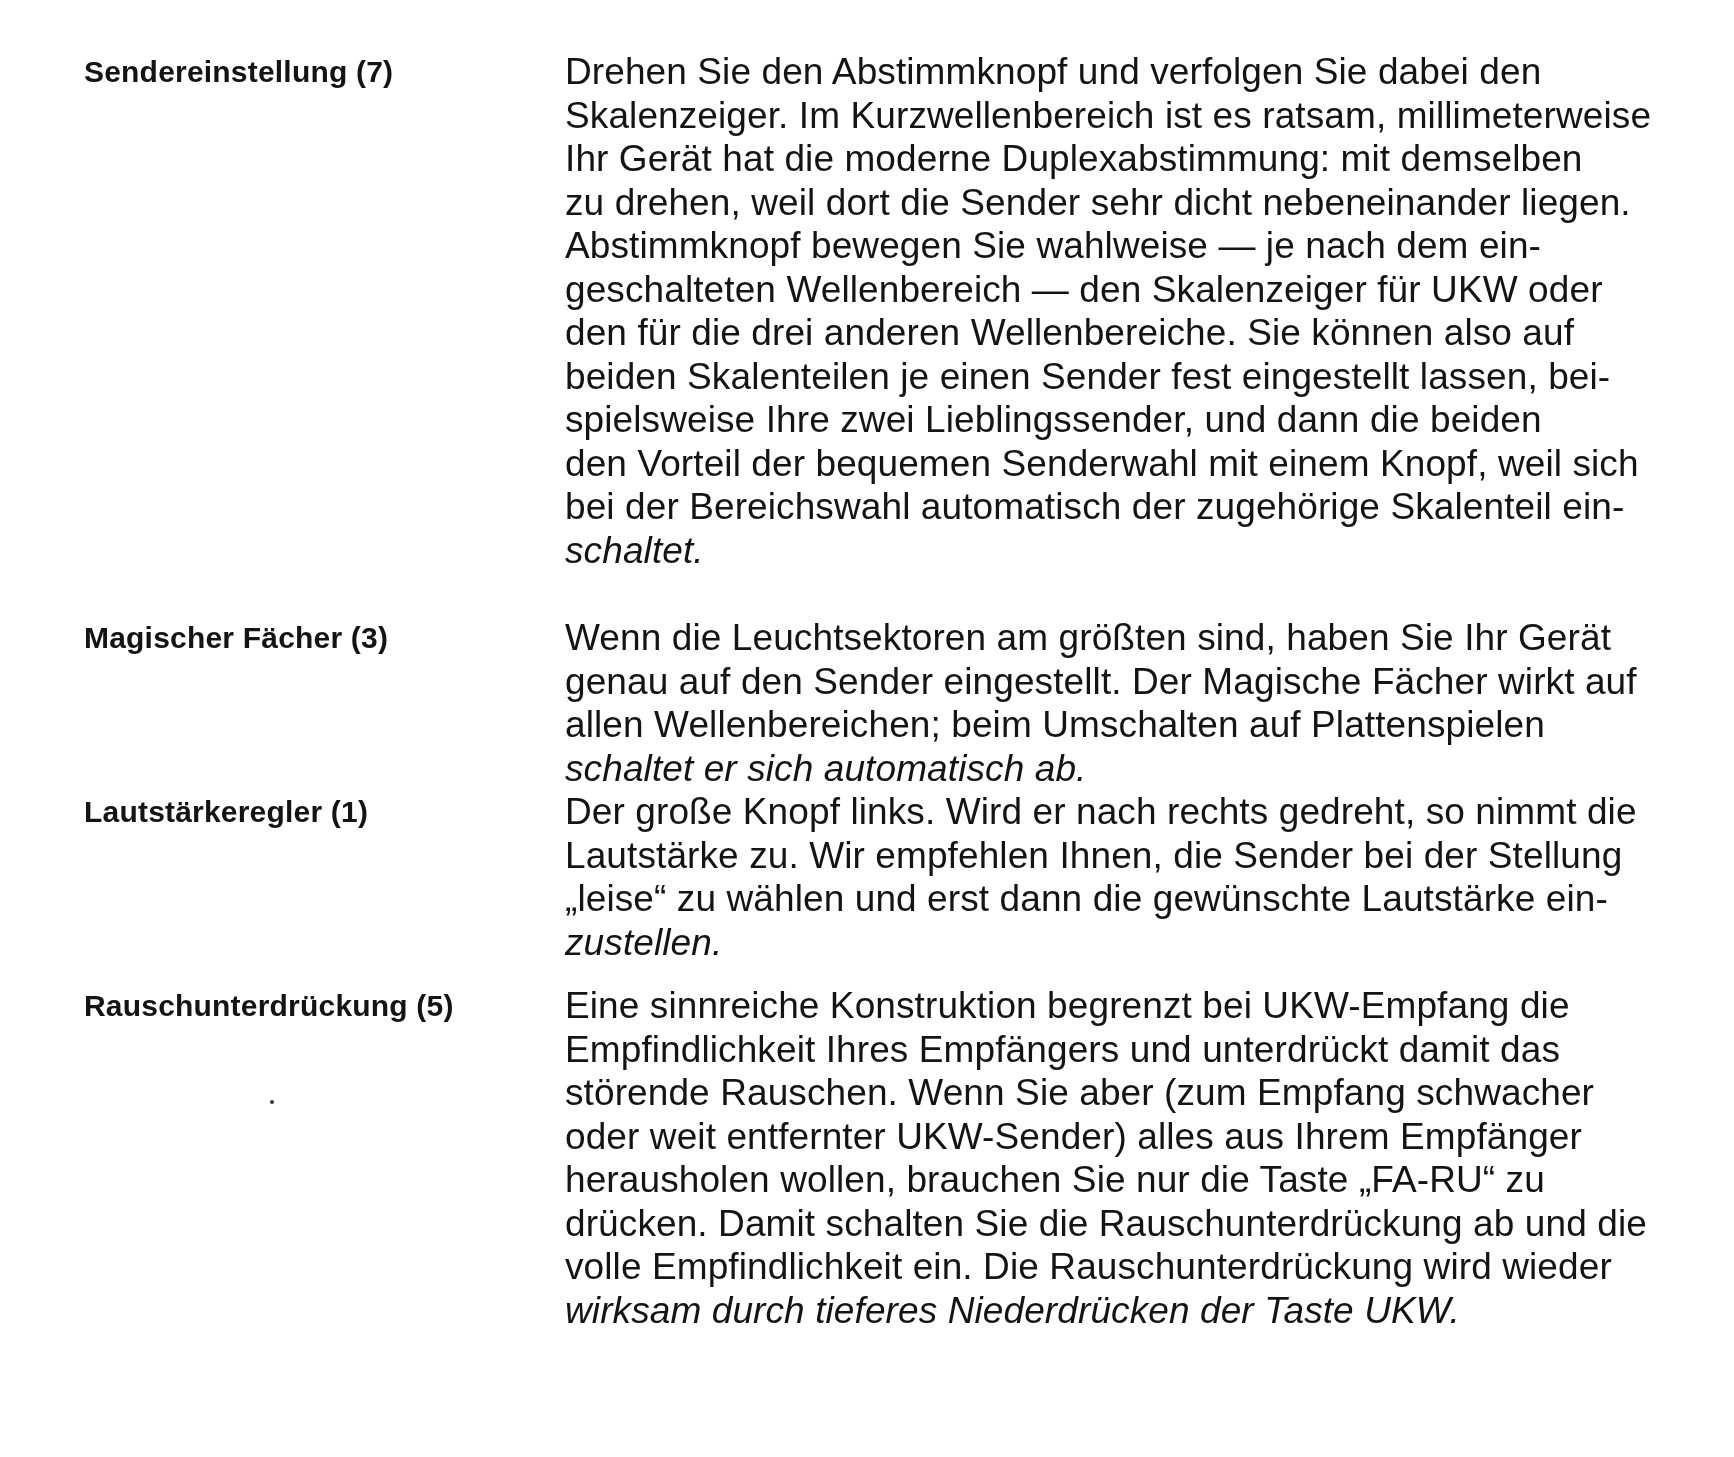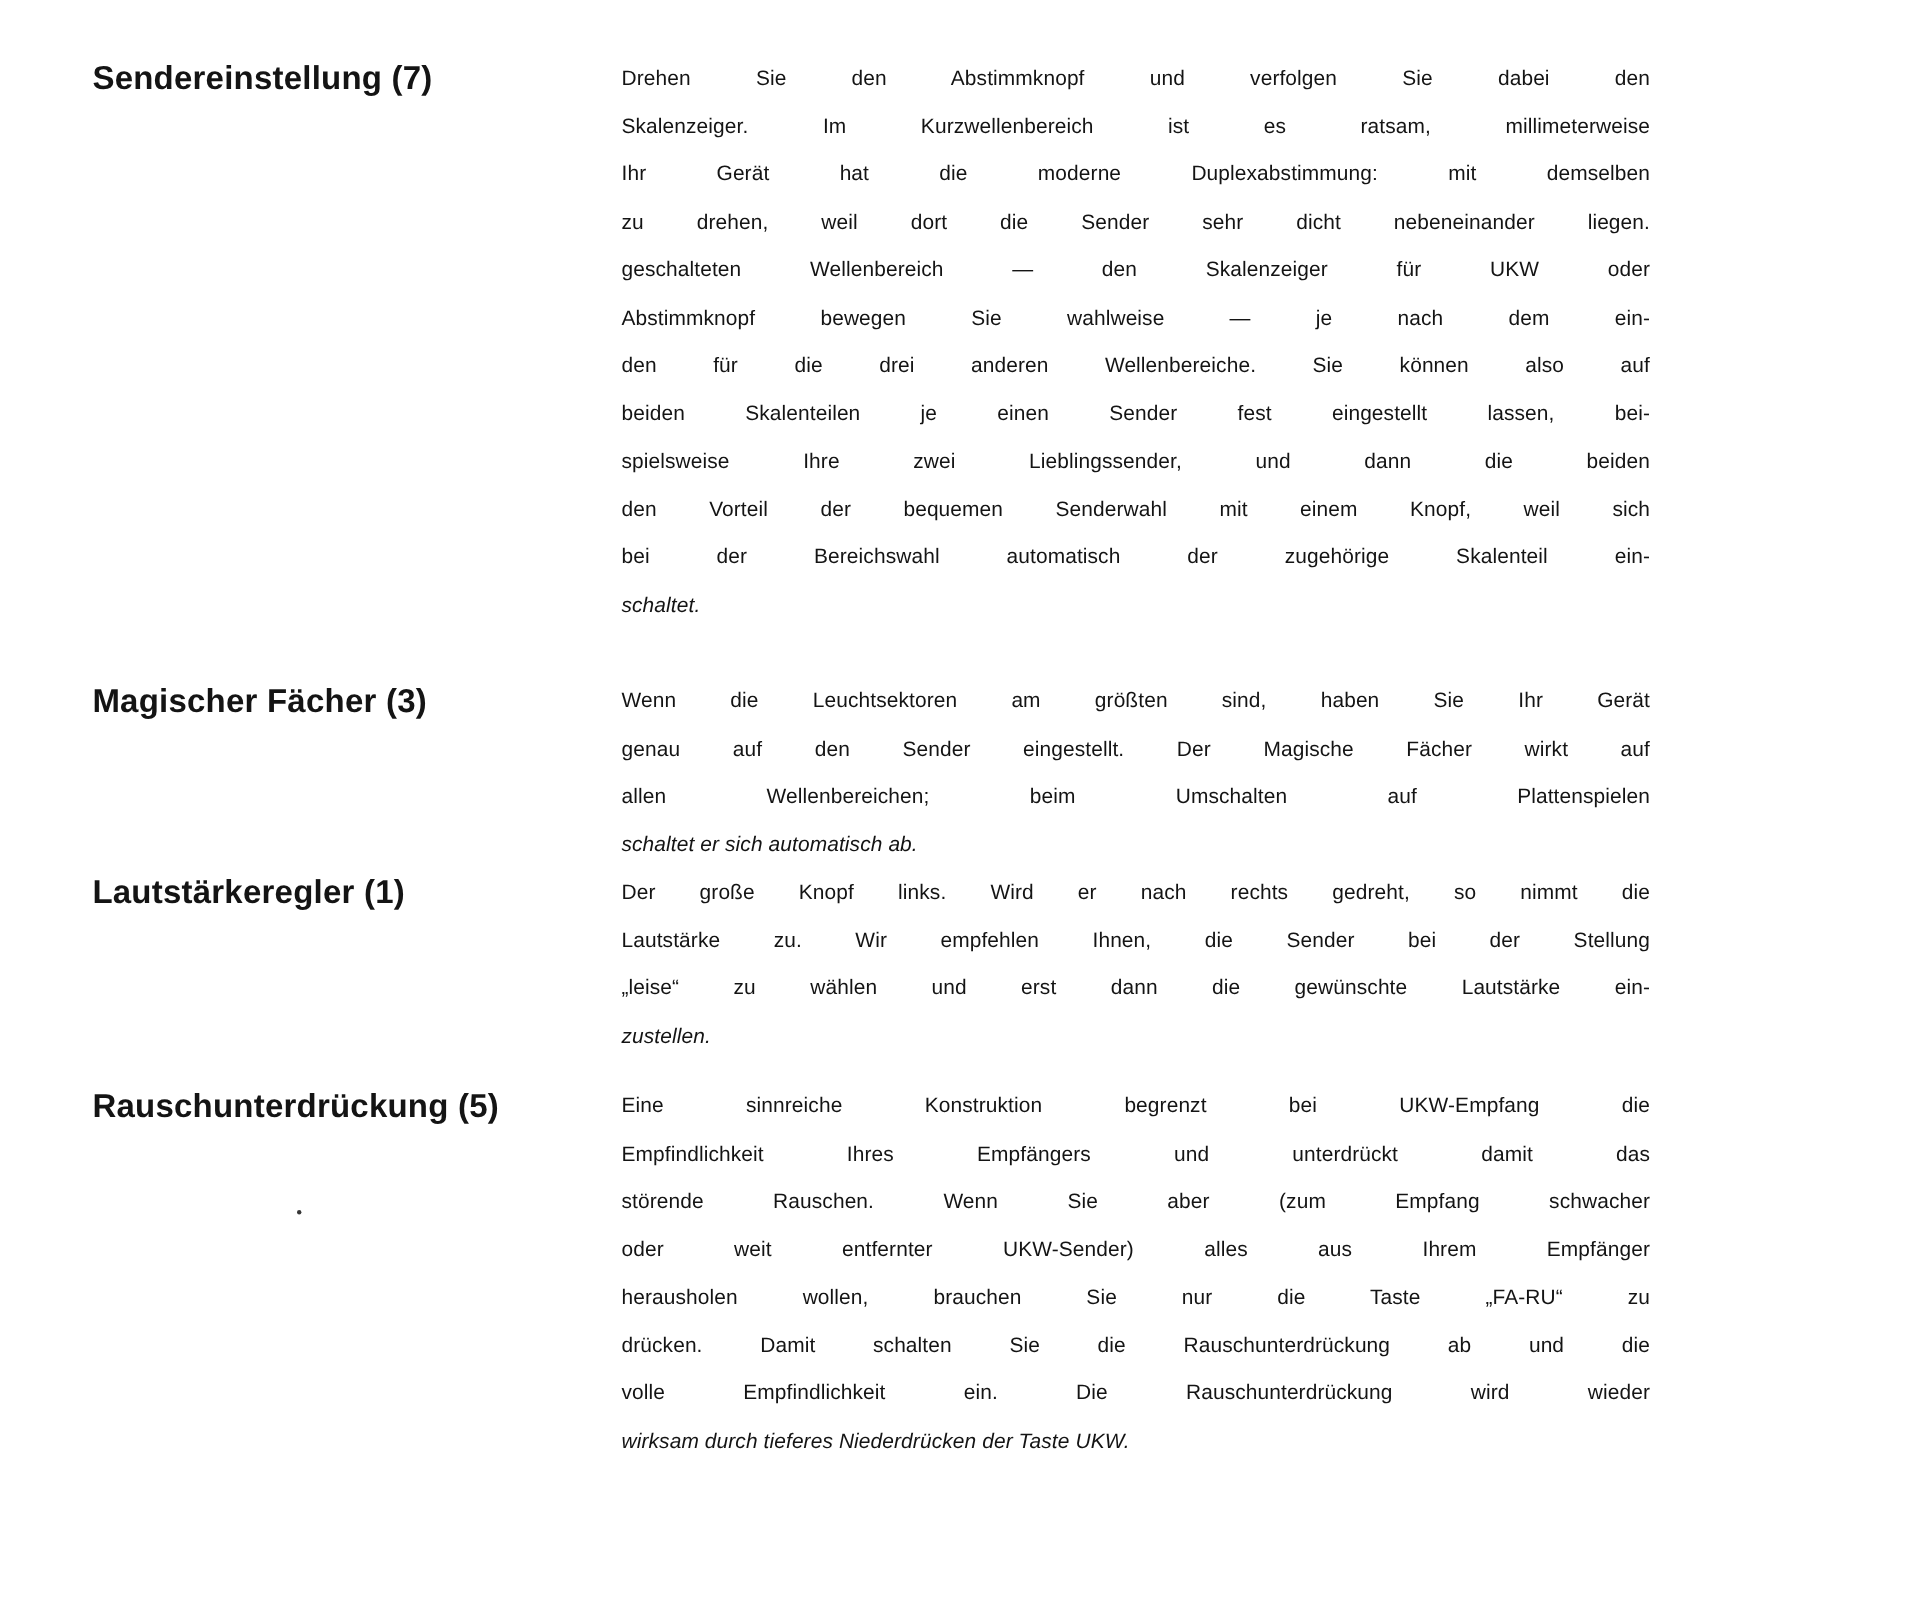--- a/index.html
+++ b/index.html
@@ -34,21 +34,21 @@
     flex: 0 0 481px;
     font-size: 30px;
     font-weight: bold;
     line-height: 43.5px;
     letter-spacing: 0.2px;
     white-space: nowrap;
   }
   .body {
     width: 935px;
     flex: 0 0 935px;
-    font-size: 19px;
+    font-size: 37px;
     line-height: 43.5px;
   }
   .line {
     text-align: justify;
     text-align-last: justify;
     white-space: nowrap;
     letter-spacing: 0.1px;
   }
   .line.last {
     text-align-last: left;
@@ -70,22 +70,22 @@
 
 <div class="page">
 
   <section class="row sec-1">
     <div class="heading">Sendereinstellung (7)</div>
     <div class="body">
       <div class="line">Drehen Sie den Abstimmknopf und verfolgen Sie dabei den</div>
       <div class="line">Skalenzeiger. Im Kurzwellenbereich ist es ratsam, millimeterweise</div>
       <div class="line">Ihr Gerät hat die moderne Duplexabstimmung: mit demselben</div>
       <div class="line">zu drehen, weil dort die Sender sehr dicht nebeneinander liegen.</div>
+      <div class="line">Abstimmknopf bewegen Sie wahlweise — je nach dem ein-</div>
       <div class="line">geschalteten Wellenbereich — den Skalenzeiger für UKW oder</div>
-      <div class="line">Abstimmknopf bewegen Sie wahlweise — je nach dem ein-</div>
       <div class="line">den für die drei anderen Wellenbereiche. Sie können also auf</div>
       <div class="line">beiden Skalenteilen je einen Sender fest eingestellt lassen, bei-</div>
       <div class="line">spielsweise Ihre zwei Lieblingssender, und dann die beiden</div>
       <div class="line">den Vorteil der bequemen Senderwahl mit einem Knopf, weil sich</div>
       <div class="line">bei der Bereichswahl automatisch der zugehörige Skalenteil ein-</div>
       <div class="line last">schaltet.</div>
     </div>
   </section>
 
   <section class="row sec-2">

